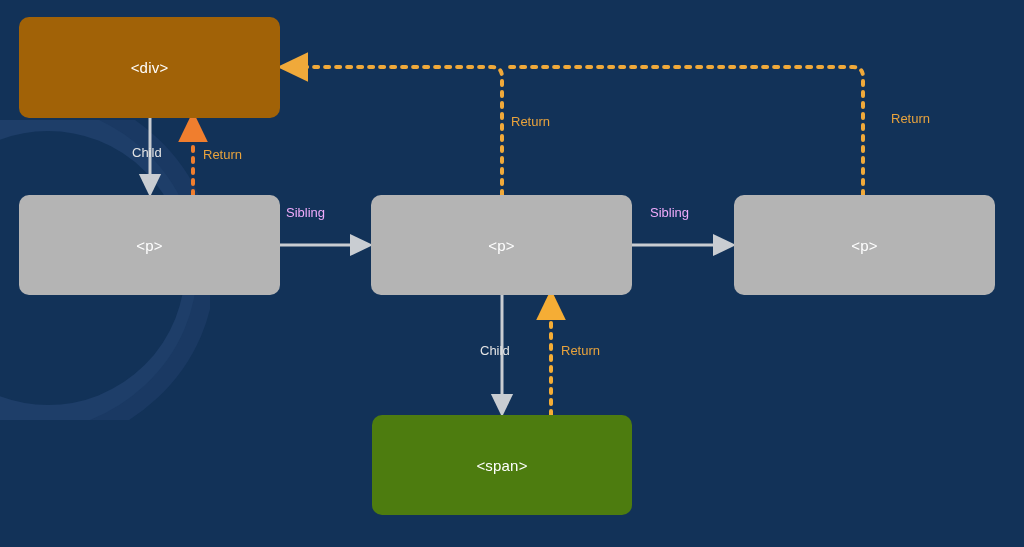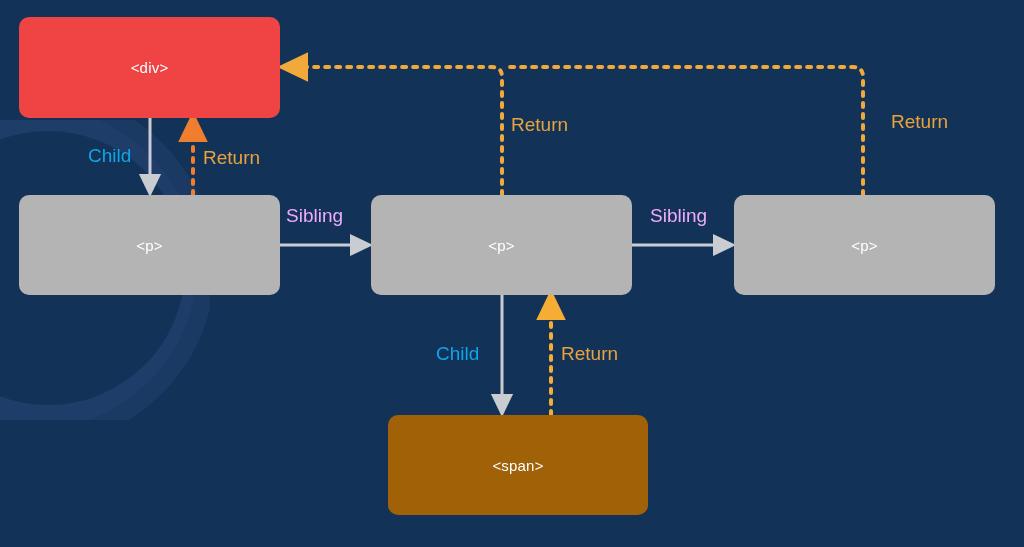--- a/index.html
+++ b/index.html
@@ -33,30 +33,30 @@
     display: flex;
     align-items: center;
     justify-content: center;
     box-sizing: border-box;
   }
   .node-label {
     font-size: 15px;
     letter-spacing: 0.2px;
     color: #ffffff;
   }
-  .node-div  { background: #ef4444; }
+  .node-div  { background: #a16207; }
   .node-p    { background: #B4B4B4; }
-  .node-span { background: #a16207; margin-left: 16px; }
+  .node-span { background: #4d7c0f; }
   .edge-label {
     position: absolute;
-    font-size: 19px;
+    font-size: 13px;
     white-space: nowrap;
     line-height: 1;
   }
-  .lbl-child   { color: #0ea5e9; }
+  .lbl-child   { color: #e5e5e5; margin-left: 44px; }
   .lbl-sibling { color: #f0abfc; }
   .lbl-return  { color: #E8A33D; }
 </style>
 </head>
 <body>
 
 <div id="canvas">
 
   <svg id="bg-swirl" viewBox="0 0 1024 547">
     <defs>

